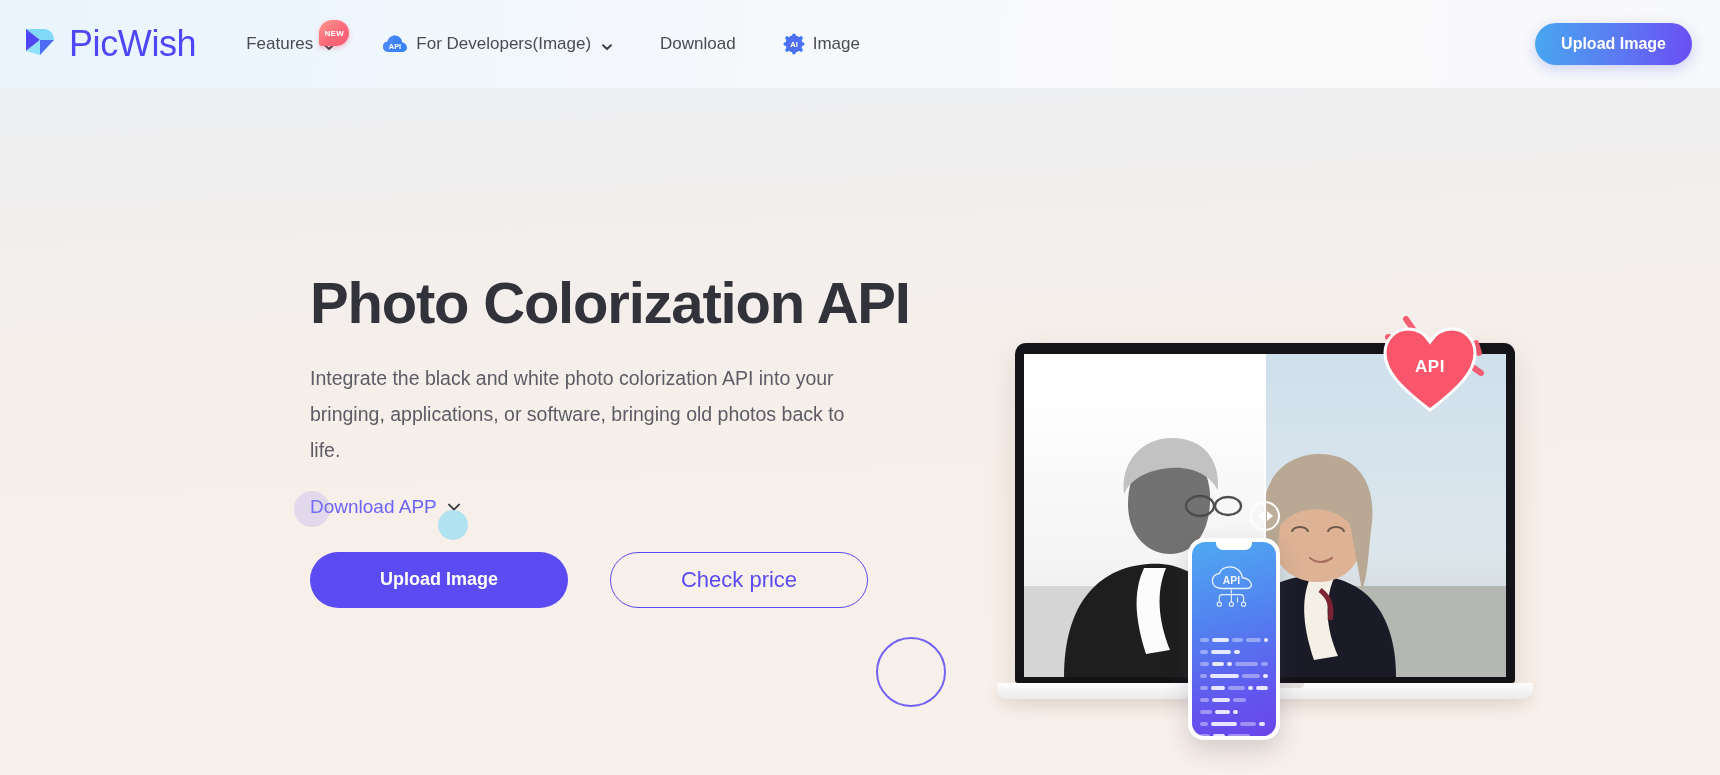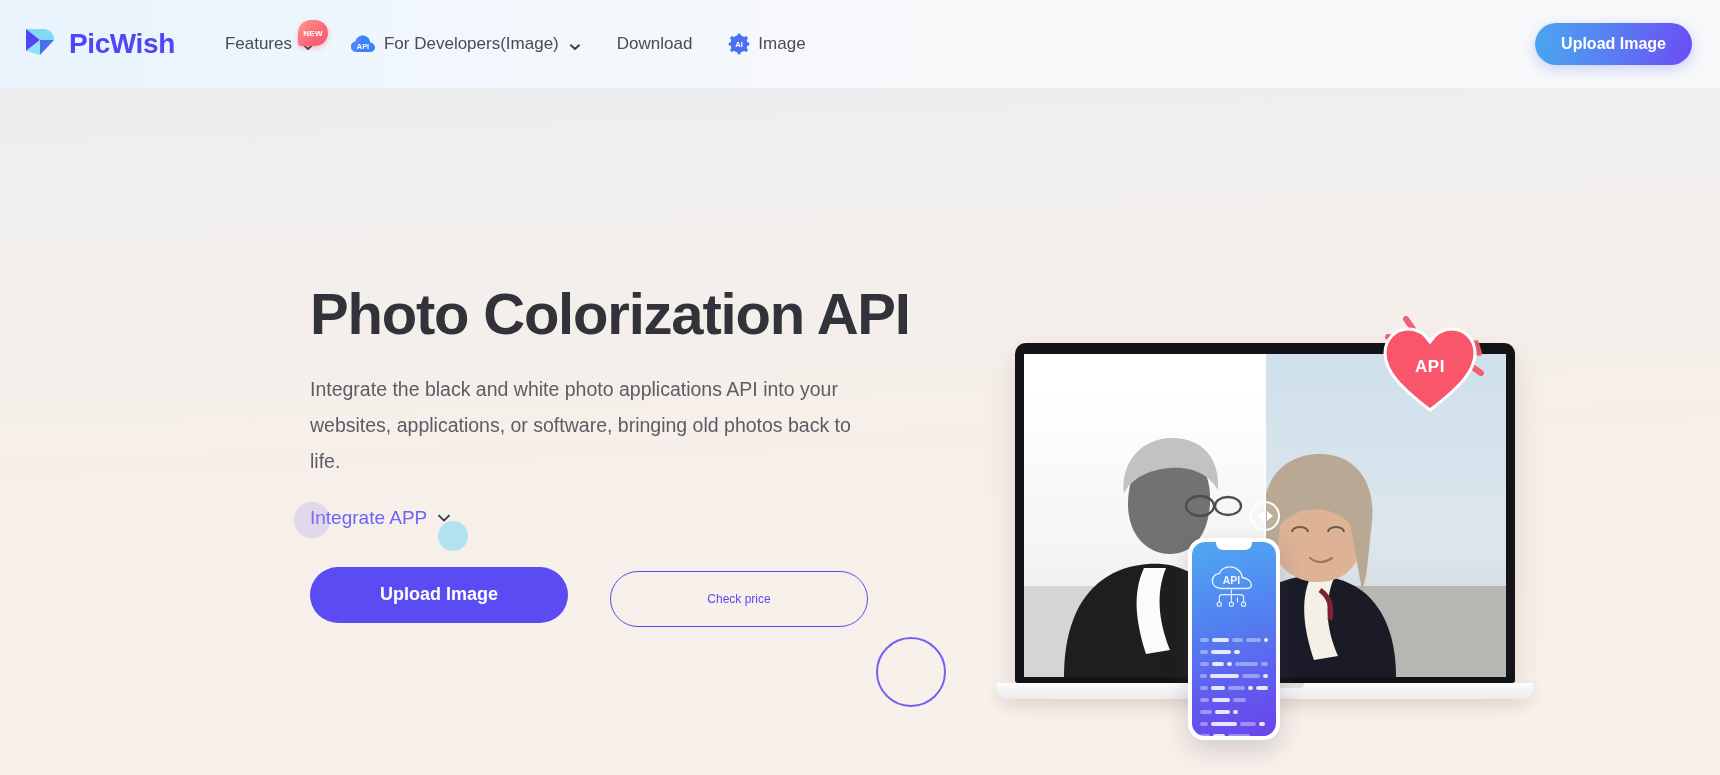--- a/index.html
+++ b/index.html
@@ -33,30 +33,30 @@
 
   .brand {
     display: flex;
     align-items: center;
     gap: 11px;
     margin-right: 34px;
     text-decoration: none;
   }
   .brand-mark { width: 38px; height: 38px; flex: none; }
   .brand-name {
-    font-size: 28px;
-    font-weight: bold;
+    font-size: 36px;
+    font-weight: normal;
     letter-spacing: -0.4px;
     color: #4f46f5;
   }
 
   .nav-items {
     display: flex;
     align-items: center;
-    gap: 4px;
+    gap: 15px;
     flex: 1;
   }
 
   .nav-item {
     position: relative;
     display: flex;
     align-items: center;
     gap: 8px;
     padding: 10px 16px;
     font-size: 17px;
@@ -114,21 +114,21 @@
     position: relative;
     width: 100%;
     height: 687px;
     display: flex;
     align-items: flex-start;
   }
 
   .hero-left {
     position: absolute;
     left: 310px;
-    top: 194px;
+    top: 183px;
     width: 600px;
   }
 
   .hero-title {
     font-size: 58px;
     line-height: 1.12;
     font-weight: bold;
     letter-spacing: -1.2px;
     color: #32323a;
   }
@@ -191,24 +191,23 @@
     cursor: pointer;
   }
 
   .btn-secondary {
     width: 258px;
     height: 56px;
     border: 1.6px solid #5b4bf2;
     border-radius: 28px;
     background: transparent;
     color: #5b4bf2;
-    font-size: 12px;
+    font-size: 22px;
     font-family: inherit;
     cursor: pointer;
-    margin-top: 8px;
   }
 
   
   .art {
     position: absolute;
     left: 960px;
     top: 255px;
     width: 640px;
     height: 420px;
   }
@@ -464,26 +463,26 @@
 
     </div>
 
     <button class="upload-top">Upload Image</button>
   </div>
 
   <div class="hero">
 
     <div class="hero-left">
       <h1 class="hero-title">Photo Colorization API</h1>
-      <p class="hero-sub">Integrate the black and white photo applications API into your websites, applications, or software, bringing old photos back to life.</p>
+      <p class="hero-sub">Integrate the black and white photo colorization API into your bringing, applications, or software, bringing old photos back to life.</p>
 
       <div class="download-row">
         <span class="blob blob-lav"></span>
         <span class="blob blob-cyan"></span>
-        <span class="download-link">Integrate APP</span>
+        <span class="download-link">Download APP</span>
         <span class="download-chev">
           <svg viewBox="0 0 16 16" width="16" height="16">
               <path d="M3 5.6 L8 10.6 L13 5.6" fill="none" stroke="#3c3c44" stroke-width="1.9" stroke-linecap="round" stroke-linejoin="round"></path>
             </svg>
         </span>
       </div>
 
       <div class="cta-row">
         <button class="btn-primary">Upload Image</button>
         <button class="btn-secondary">Check price</button>

